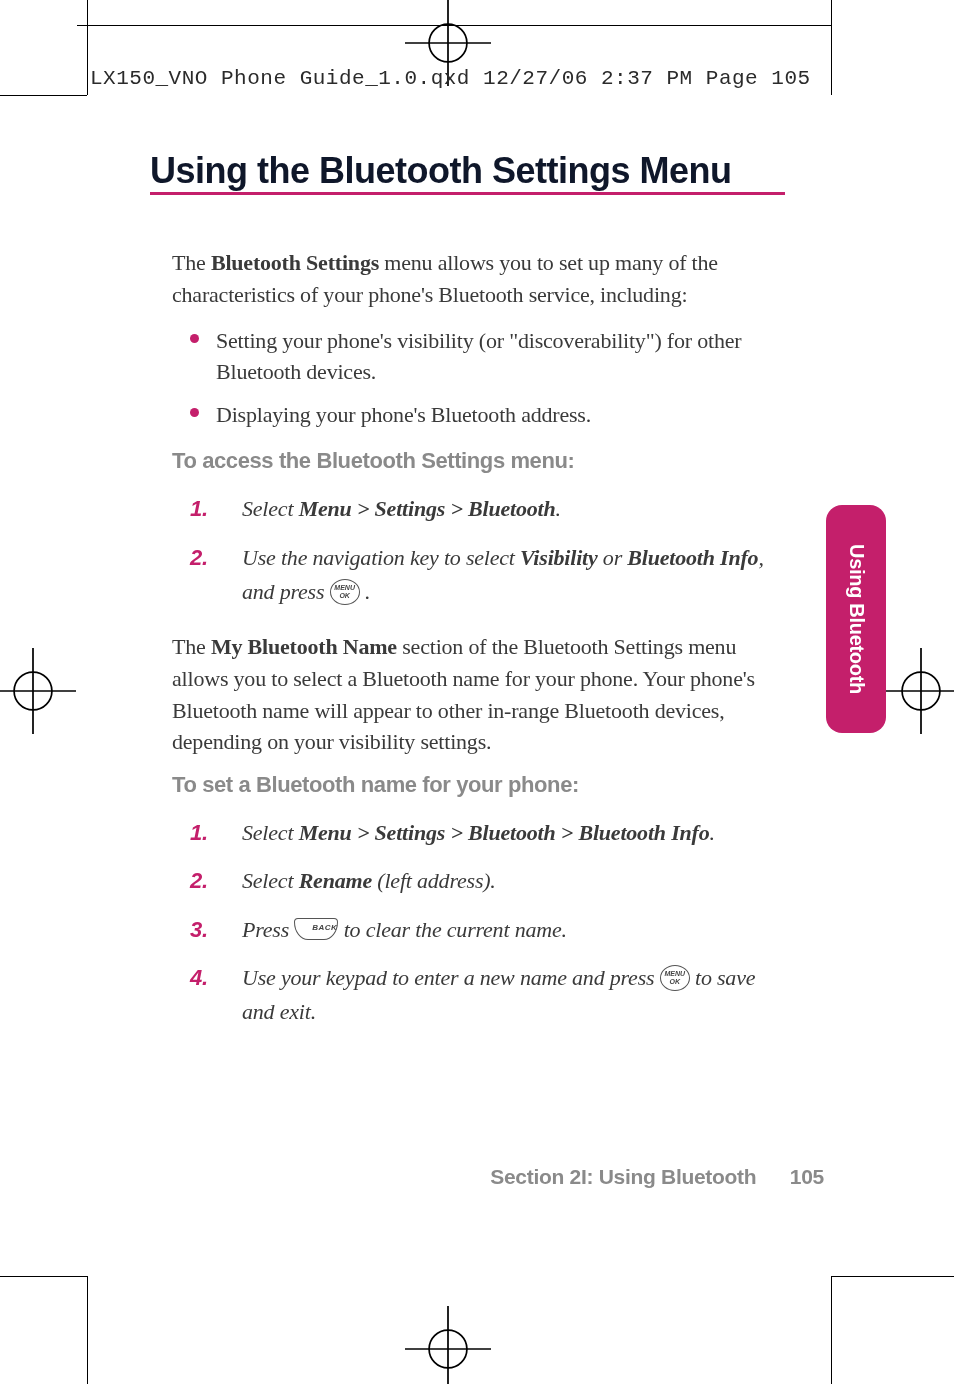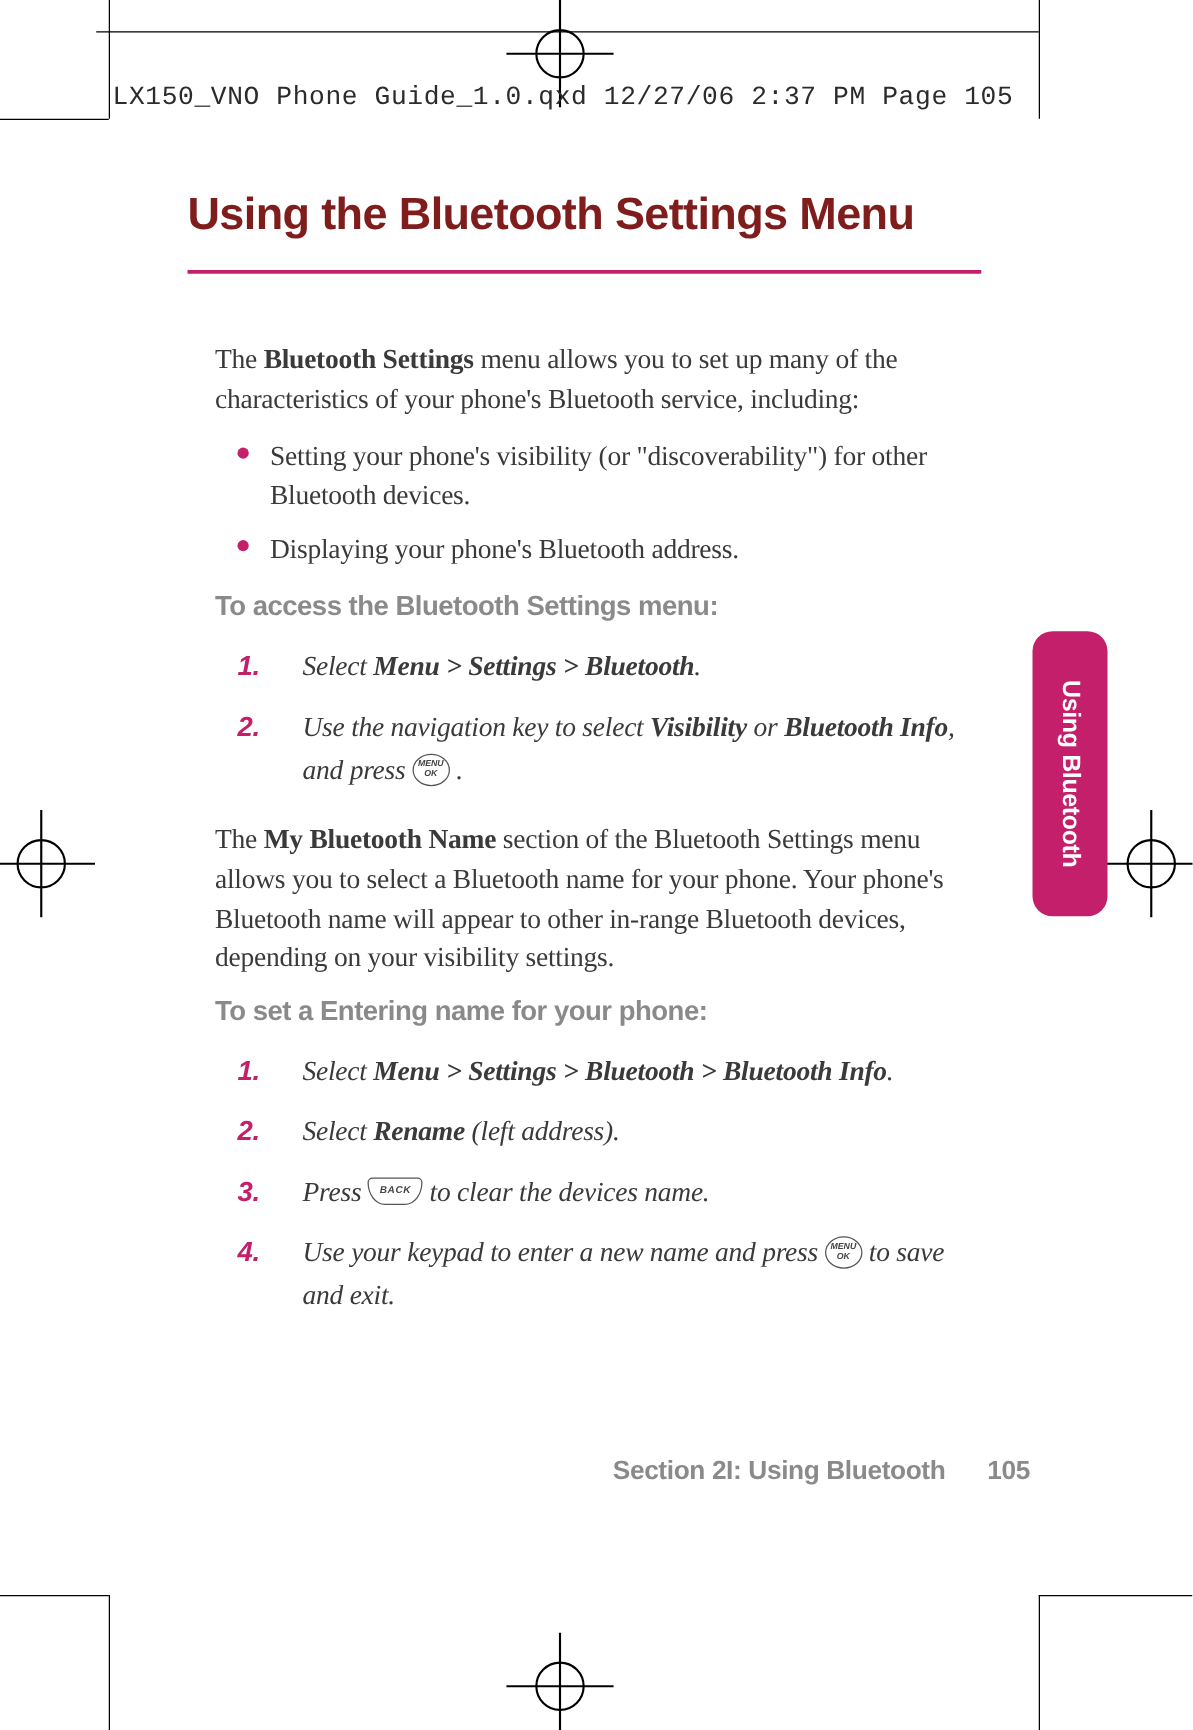--- a/index.html
+++ b/index.html
@@ -45,27 +45,27 @@
 
   .page {
     position: absolute;
     top: 150px;
     left: 150px;
     width: 635px;
     height: 1050px;
   }
 
   h1.title {
-    color: #7f1d1d;
+    color: #0f172a;
     font-family: "Trebuchet MS", "Segoe UI", Arial, sans-serif;
     font-weight: 700;
     font-size: 36px;
     letter-spacing: -0.5px;
     border-bottom: 3px solid #c41f6b;
-    padding-bottom: 24px;
+    padding-bottom: 0;
     margin-bottom: 52px;
   }
 
   .body-block { padding-left: 22px; padding-right: 10px; }
 
   p.para {
     font-size: 22px;
     line-height: 1.45;
     letter-spacing: -0.2px;
     margin-bottom: 14px;
@@ -151,21 +151,21 @@
     letter-spacing: 0;
   }
   .key-back {
     width: 44px; height: 22px;
     border: 1.3px solid #555;
     border-radius: 4px 4px 14px 14px / 4px 4px 18px 18px;
     font-family: Arial, sans-serif;
     font-weight: 700;
     font-size: 8px;
     line-height: 18px;
-    text-align: center;
+    text-align: right;
     color: #444;
     letter-spacing: 0.5px;
   }
 
   
   .side-tab {
     position: absolute;
     top: 505px;
     right: 68px;
     width: 60px;
@@ -268,33 +268,33 @@
       </li>
     </ol>
   </div>
 
 
   <div class="body-block">
     <p class="para">
       <span>The </span><span class="b">My Bluetooth Name</span><span> section of the Bluetooth Settings menu allows you to select a Bluetooth name for your phone. Your phone's Bluetooth name will appear to other in-range Bluetooth devices, depending on your visibility settings.</span>
     </p>
 
-    <div class="subhead">To set a Entering name for your phone:</div>
+    <div class="subhead">To set a Bluetooth name for your phone:</div>
 
     <ol class="steps">
       <li>
         <span>Select </span><span class="b">Menu &gt; Settings &gt; Bluetooth &gt; Bluetooth Info</span><span>.</span>
       </li>
       <li>
         <span>Select </span><span class="b">Rename</span><span> (left address).</span>
       </li>
       <li>
         <span>Press </span>
         <span class="key-back">BACK</span>
-        <span> to clear the devices name.</span>
+        <span> to clear the current name.</span>
       </li>
       <li>
         <span>Use your keypad to enter a new name and press </span>
         <span class="key-menuok"><span>MENU</span><br><span>OK</span></span>
         <span> to save and exit.</span>
       </li>
     </ol>
   </div>
 
 </div>

